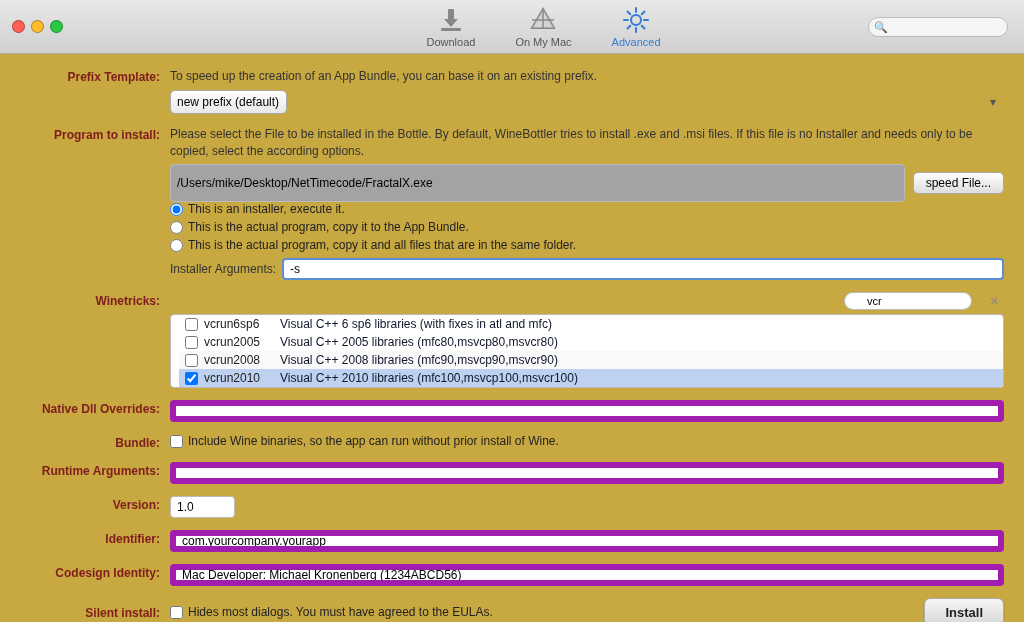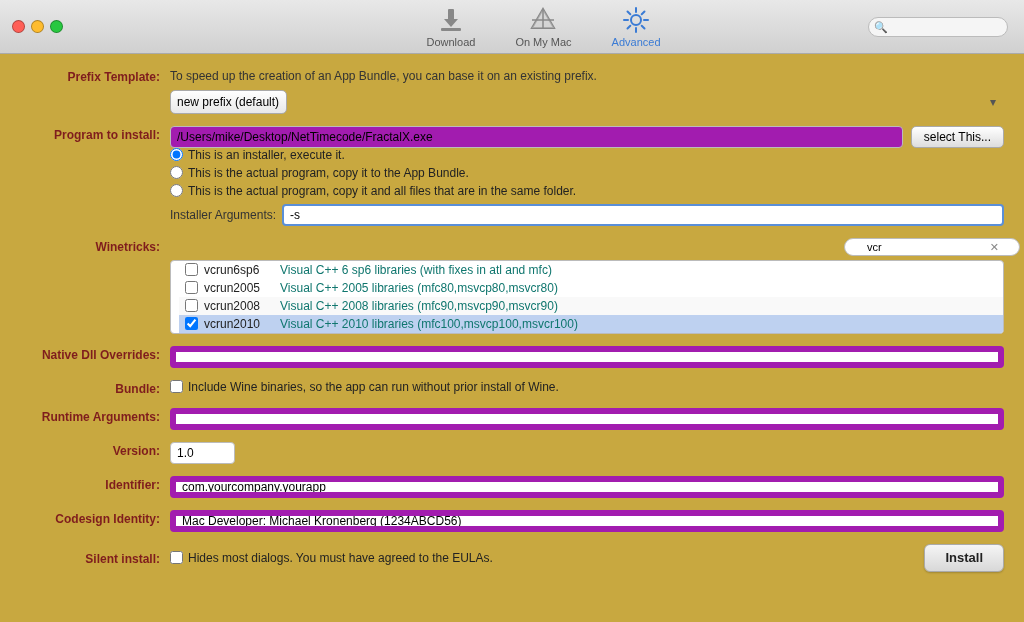--- a/index.html
+++ b/index.html
@@ -144,24 +144,24 @@
     }
 
     
     .file-row {
       display: flex;
       gap: 8px;
       align-items: center;
     }
     .file-path-input {
       flex: 1;
-      height: 22px;
+      height: 38px;
       border: 1px solid #bbb;
       border-radius: 4px;
-      background: #a21caf;
+      background: #a3a3a3;
       font-size: 12px;
       padding: 4px 6px;
     }
     .file-btn {
       height: 22px;
       padding: 0 12px;
       border-radius: 5px;
       border: 1px solid #aaa;
       background: linear-gradient(to bottom, #fff, #ddd);
       font-size: 12px;
@@ -223,21 +223,21 @@
       display: flex;
       justify-content: flex-end;
       margin-bottom: 4px;
     }
     .winetricks-search {
       border-radius: 10px;
       border: 1px solid #bbb;
       background: #fff;
       padding: 2px 20px 2px 22px;
       font-size: 11px;
-      width: 176px;
+      width: 128px;
       outline: none;
       position: relative;
     }
     .winetricks-search-wrapper {
       position: relative;
       width: 160px;
     }
     .winetricks-search-wrapper::before {
       content: '🔍';
       position: absolute;
@@ -274,21 +274,21 @@
     }
     .winetricks-item input[type="checkbox"] {
       margin: 0;
     }
     .wt-name {
       min-width: 70px;
       font-size: 12px;
     }
     .wt-desc {
       font-size: 12px;
-      color: #0f766e;
+      color: #0f172a;
     }
 
     
     .bundle-row {
       display: flex;
       align-items: center;
       gap: 5px;
     }
 
     
@@ -396,23 +396,24 @@
         <select class="form-select">
           <option>new prefix (default)</option>
         </select>
       </div>
     </div>
   </div>
 
   <div class="form-row">
     <div class="form-label">Program to install:</div>
     <div class="form-content">
+      <div class="form-desc">Please select the File to be installed in the Bottle. By default, WineBottler tries to install .exe and .msi files. If this file is no Installer and needs only to be copied, select the according options.</div>
       <div class="file-row">
         <input type="text" class="file-path-input" value="/Users/mike/Desktop/NetTimecode/FractalX.exe" style="">
-        <button class="file-btn">select This...</button>
+        <button class="file-btn">speed File...</button>
       </div>
       <div class="radio-group">
         <label class="radio-item">
           <input type="radio" name="install-type" checked="" style="">
           <span>This is an installer, execute it.</span>
         </label>
         <label class="radio-item">
           <input type="radio" name="install-type" style="">
           <span>This is the actual program, copy it to the App Bundle.</span>
         </label>

